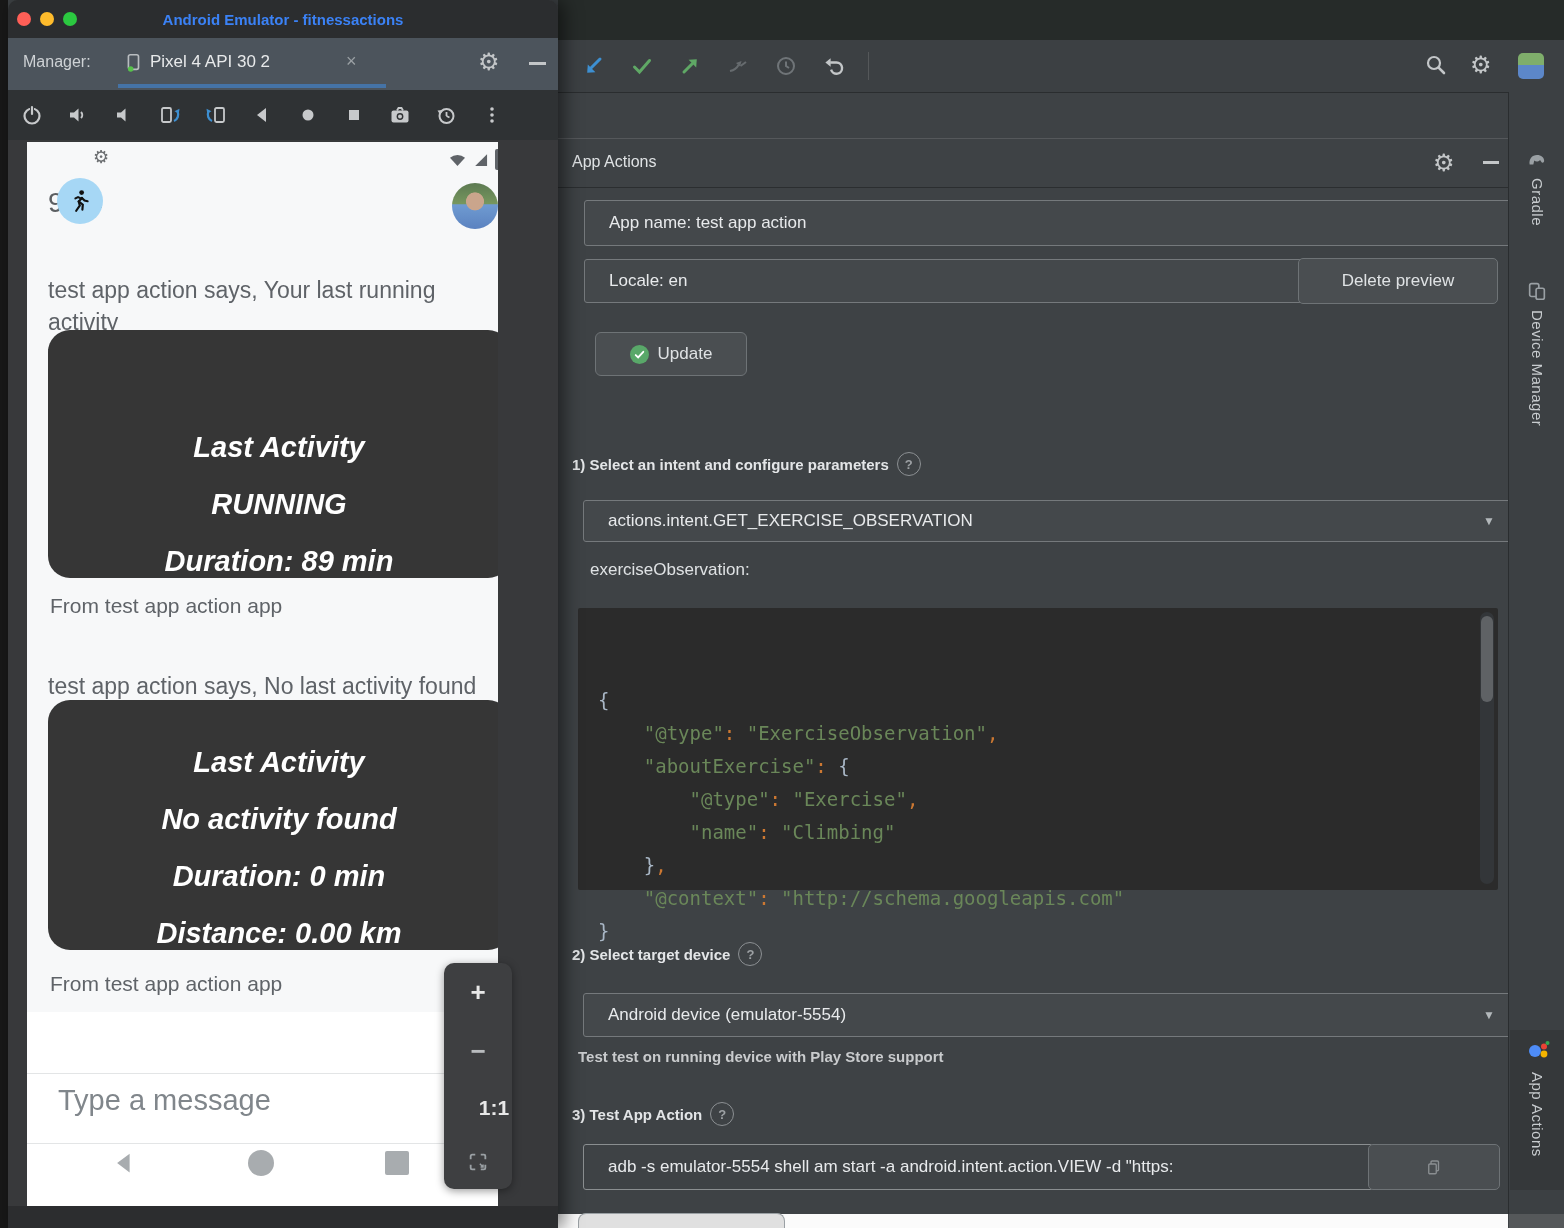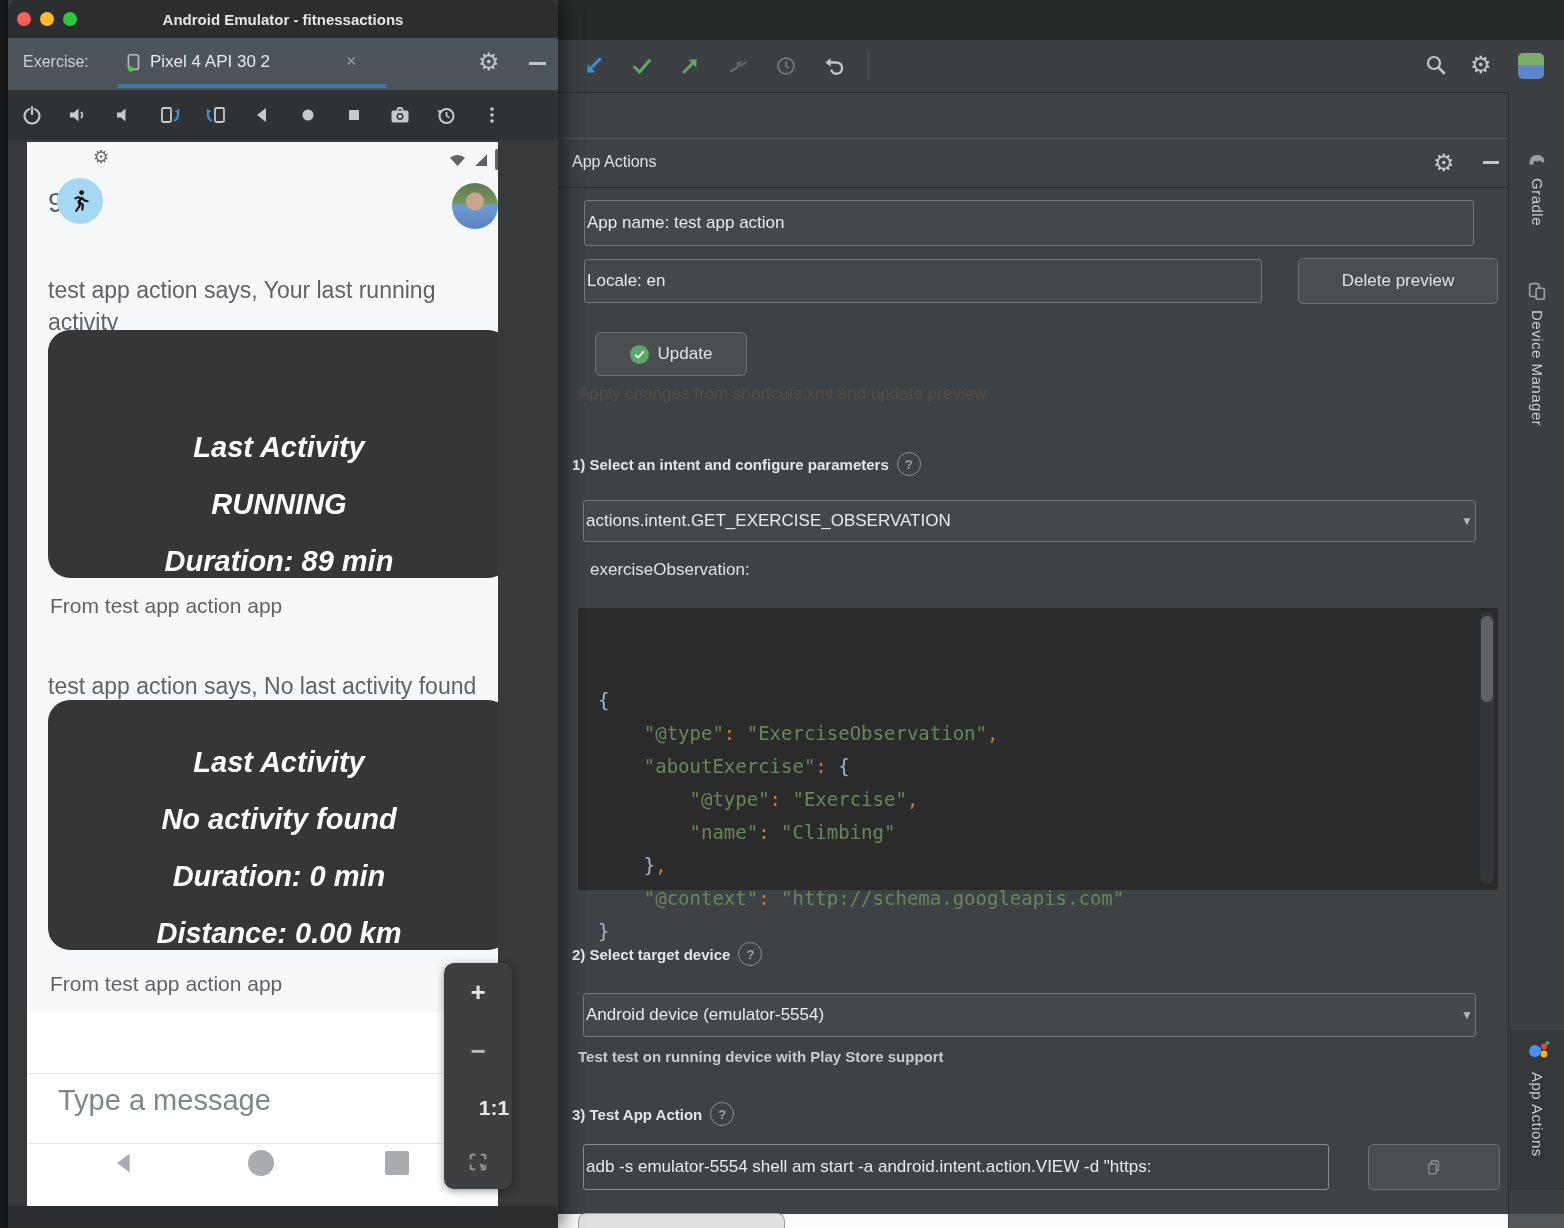--- a/index.html
+++ b/index.html
@@ -12,21 +12,21 @@
   .ide-toolbar{left:558px;top:40px;width:1006px;height:52px;background:#3c4043;
                border-bottom:1px solid #2a2d2f;display:flex;align-items:center;}
   .tb-ic{width:24px;height:24px;margin-left:24px;}
   .tb-div{width:1px;height:28px;background:#55585a;margin-left:22px;}
   .ide-right-ic{position:absolute;top:13px;}
   .panel-hdr{left:558px;top:138px;width:950px;height:48px;background:#3e4245;
              border-top:1px solid #55585b;border-bottom:1px solid #2b2e30;}
   .panel-title{position:absolute;left:14px;top:14px;font-size:16px;color:#dfe2e4;}
   .field{background:#44484b;border:1px solid #75797c;border-radius:3px;
          color:#e8eaec;font-size:17px;display:flex;align-items:center;
-         padding:0 2px;white-space:nowrap;overflow:hidden;}
+         padding:0 24px;white-space:nowrap;overflow:hidden;}
   .btn{background:#4a4e51;border:1px solid #6e7376;border-radius:5px;
        color:#dfe2e4;font-size:17px;display:flex;align-items:center;justify-content:center;}
   .sect{color:#e3e5e7;font-size:15px;font-weight:bold;display:flex;align-items:center;gap:8px;}
   .qmark{width:22px;height:22px;border:1.5px solid #8c9093;border-radius:50%;
          color:#9da1a4;font-size:13px;display:flex;align-items:center;justify-content:center;font-weight:bold;}
   .ddown{justify-content:space-between;}
   .caret{color:#b3b8bb;font-size:12px;}
   .codeblk{left:578px;top:608px;width:920px;height:282px;background:#2b2b2b;
            border-radius:2px;font-family:"DejaVu Sans Mono",monospace;font-size:19px;
            line-height:33px;padding:10px 0 0 20px;box-sizing:border-box;white-space:pre;}
@@ -40,21 +40,21 @@
   .strip{left:1508px;top:92px;width:56px;height:1122px;background:#3c4043;border-left:1px solid #2a2d2f;}
   .vtab{position:absolute;left:0;width:56px;display:flex;flex-direction:column;align-items:center;gap:8px;}
   .vtxt{writing-mode:vertical-rl;color:#c8cccf;font-size:15px;letter-spacing:.5px;}
   
   .black-edge{left:0;top:0;width:8px;height:1228px;background:#181818;}
   .emu{left:8px;top:0;width:550px;height:1228px;background:#38393b;
        border-radius:10px 10px 0 0;box-shadow:6px 0 18px rgba(0,0,0,.5);}
   .emu-titlebar{position:absolute;left:0;top:0;width:100%;height:38px;background:#2b2d2f;
                 border-radius:10px 10px 0 0;display:flex;align-items:center;}
   .light{width:14px;height:14px;border-radius:50%;margin-left:9px;}
-  .emu-title{position:absolute;width:100%;text-align:center;font-size:15px;font-weight:bold;color:#e5e5e5;}
+  .emu-title{position:absolute;width:100%;text-align:center;font-size:15px;font-weight:bold;color:#3b82f6;}
   .emu-tabbar{position:absolute;left:0;top:38px;width:100%;height:52px;background:#4c545c;}
   .emu-toolbar{position:absolute;left:0;top:90px;width:100%;height:50px;background:#2f3234;
                display:flex;align-items:center;color:#c7c9cb;}
   .emu-tb-ic{width:24px;height:24px;margin-left:22px;flex:none;}
   .screen{position:absolute;left:19px;top:142px;width:471px;height:1064px;background:#fff;overflow:hidden;}
   .chatbg{position:absolute;left:0;top:0;width:100%;height:870px;background:#f7f8f9;}
   .msg{position:absolute;color:#5f6368;font-size:23px;line-height:32px;margin-top:28px;}
   .card{position:absolute;left:21px;width:462px;background:#363636;border-radius:22px;
         color:#fff;font-weight:bold;font-style:italic;font-size:29px;text-align:center;
         display:flex;flex-direction:column;justify-content:flex-end;gap:24px;}
@@ -137,21 +137,20 @@
   </div>
 
   <div class="abs btn" style="left:595px;top:332px;width:150px;height:42px;gap:9px;border-radius:6px;">
     <span style="width:19px;height:19px;border-radius:50%;background:#59a869;display:flex;align-items:center;justify-content:center;">
       <svg viewBox="0 0 24 24" width="13" height="13">
           <path d="M5 13 l4.5 4.5 L19 7" stroke="#fff" stroke-width="3.4" fill="none" stroke-linecap="round"></path>
         </svg>
     </span>
     <span>Update</span>
   </div>
-  <div class="abs hint-dim" style="left:578px;top:384px;">Apply changes from shortcuts.xml and update preview</div>
 
   <div class="abs sect" style="left:572px;top:452px;">
     <span>1) Select an intent and configure parameters</span>
     <span class="qmark">?</span>
   </div>
 
   <div class="abs field ddown" style="left:583px;top:500px;width:887px;height:40px;">
     <span>actions.intent.GET_EXERCISE_OBSERVATION</span>
     <span class="caret">▼</span>
   </div>
@@ -232,21 +231,21 @@
   <div class="abs emu">
 
     <div class="emu-titlebar">
       <span class="light" style="background:#ff5f57;"></span>
       <span class="light" style="background:#febb2c;"></span>
       <span class="light" style="background:#2bc840;"></span>
       <span class="emu-title">Android Emulator - fitnessactions</span>
     </div>
 
     <div class="emu-tabbar">
-      <span class="abs" style="left:15px;top:15px;font-size:16px;color:#ced2d5;">Exercise:</span>
+      <span class="abs" style="left:15px;top:15px;font-size:16px;color:#ced2d5;">Manager:</span>
       <span class="abs" style="left:114px;top:14px;">
         <svg viewBox="0 0 24 24" width="22" height="22">
             <rect x="7" y="3" width="11" height="16" rx="2" stroke="#b9bdc0" stroke-width="1.8" fill="none"></rect>
             <circle cx="9.5" cy="18.5" r="3" fill="#57c24b"></circle>
           </svg>
       </span>
       <span class="abs" style="left:142px;top:14px;font-size:17px;color:#e8eaeb;">Pixel 4 API 30 2</span>
       <span class="abs" style="left:338px;top:13px;font-size:18px;color:#9aa0a4;">×</span>
       <span class="abs" style="left:110px;top:46px;width:268px;height:4px;background:#4573a6;"></span>
       <span class="abs" style="left:470px;top:10px;font-size:24px;color:#c3c6c8;">⚙</span>

